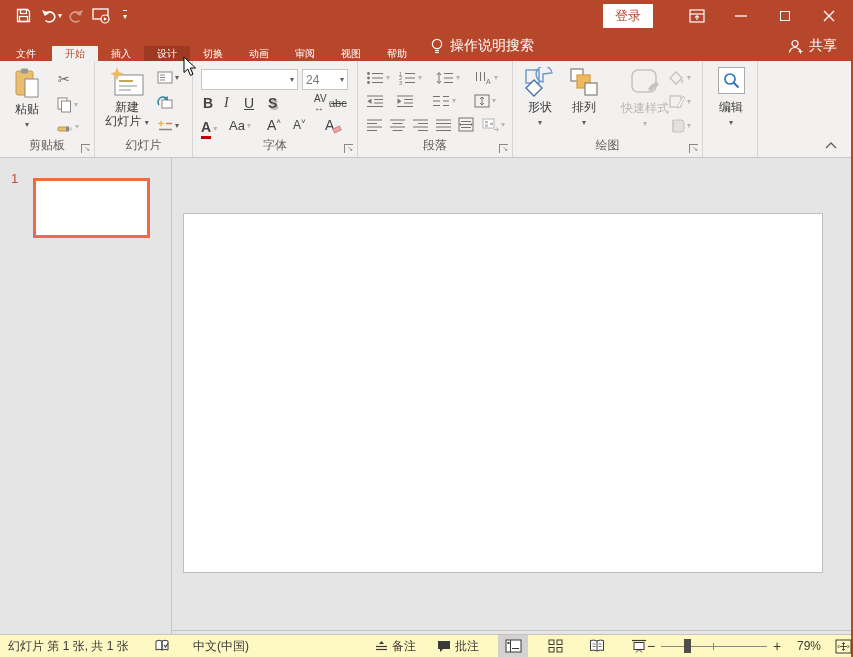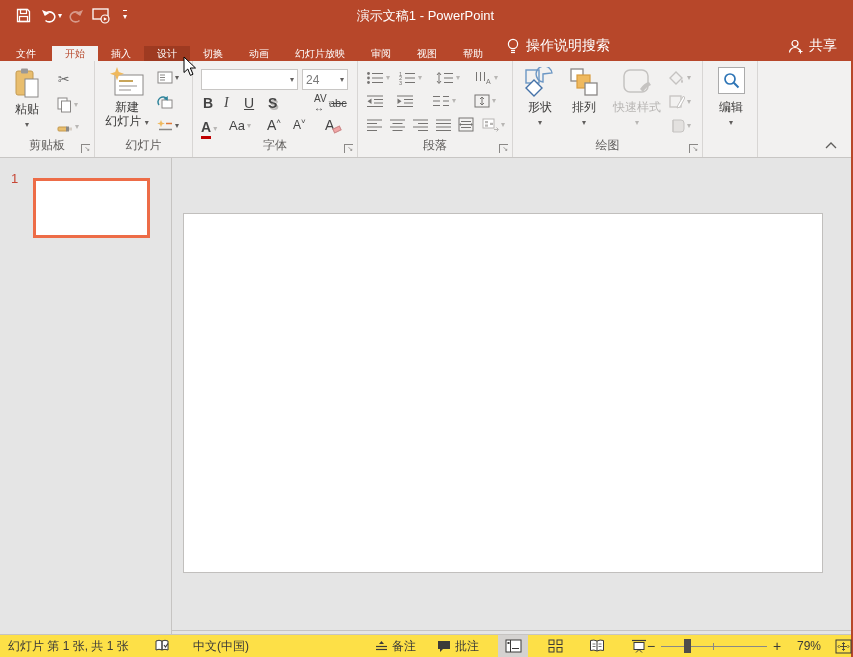--- a/index.html
+++ b/index.html
@@ -47,21 +47,21 @@
   
   .content { position:relative; height:476px; display:flex; }
   .thumb-panel { position:relative; width:172px; background:#E5E5E5; border-right:1px solid #C6C4C2; }
   .slide-num { position:absolute; left:11px; top:13px; font-size:13px; color:#C74634; }
   .thumb { position:absolute; left:33px; top:20px; width:117px; height:60px; background:#fff; border:3px solid #ED6C47; }
   .editor { position:relative; flex:1; background:#E5E5E5; }
   .slide { position:absolute; left:11px; top:55px; width:640px; height:360px; background:#fff; border:1px solid #C1BFBD; }
   .splitter { position:absolute; left:0; right:0; bottom:3px; border-top:1px solid #C6C4C2; }
 
   
-  .statusbar { position:relative; height:23px; background:#fde047; border-top:1px solid #C6C4C2; font-size:12px; color:#3B3A39; }
+  .statusbar { position:relative; height:23px; background:#fef9c3; border-top:1px solid #C6C4C2; font-size:12px; color:#3B3A39; }
   .sb { position:absolute; top:0; height:22px; display:flex; align-items:center; gap:4px; }
   .viewbtn { width:30px; height:22px; display:flex; align-items:center; justify-content:center; }
   .viewbtn.sel { background:#D4D2D0; }
   .ztrack { position:relative; width:106px; height:22px; }
   .ztrack .line { position:absolute; left:0; right:0; top:11px; border-top:1px solid #8A8886; }
   .ztrack .tick { position:absolute; left:52px; top:8px; width:1px; height:7px; background:#8A8886; }
   .ztrack .thumb2 { position:absolute; left:23px; top:4px; width:7px; height:14px; background:#4F4D4B; }
   .zsign { font-size:14px; width:12px; text-align:center; }
 
   .cursor { position:absolute; left:183px; top:56px; z-index:99; pointer-events:none; }
@@ -106,31 +106,58 @@
               <rect x="1" y="2" width="15" height="10" fill="none" stroke="#fff" stroke-width="1.3"></rect>
               <circle cx="13" cy="12" r="4" fill="#B7472A" stroke="#fff" stroke-width="1.2"></circle>
               <path d="M11.8,10.2 L15,12 L11.8,13.8 Z" fill="#fff"></path>
             </svg>
         </span>
       </div>
       <div class="qbtn">
         <span class="qcaret" style="border-top:1px solid #fff; padding-top:1px;">▾</span>
       </div>
     </div>
-    <div class="title">演示文稿1 - PowerPoint</div>
+    <div class="tb-right">
+      <button class="login-btn">登录</button>
+      <div class="winbtn">
+        <span>
+          <svg width="16" height="14" viewBox="0 0 16 14">
+              <rect x="1" y="1" width="14" height="12" fill="none" stroke="#fff" stroke-width="1.2"></rect>
+              <line x1="1" y1="5" x2="15" y2="5" stroke="#fff" stroke-width="1.2"></line>
+              <path d="M8,11 L8,7 M6,8.7 L8,6.7 L10,8.7" fill="none" stroke="#fff" stroke-width="1.1"></path>
+            </svg>
+        </span>
+      </div>
+      <div class="winbtn">
+        <span>
+          <svg width="12" height="2" viewBox="0 0 12 2">
+              <line x1="0" y1="1" x2="12" y2="1" stroke="#fff" stroke-width="1.3"></line>
+            </svg>
+        </span>
+      </div>
+      <div class="winbtn">
+        <span class="max-box"></span>
+      </div>
+      <div class="winbtn">
+        <span>
+          <svg width="12" height="12" viewBox="0 0 12 12">
+              <path d="M1,1 L11,11 M11,1 L1,11" stroke="#fff" stroke-width="1.3"></path>
+            </svg>
+        </span>
+      </div>
+    </div>
   </div>
 
   <div class="tabrow">
     <div class="tab file">文件</div>
     <div class="tab active">开始</div>
     <div class="tab">插入</div>
     <div class="tab hovered">设计</div>
     <div class="tab">切换</div>
     <div class="tab">动画</div>
-    <div class="tab">幻灯片放映</div>
     <div class="tab">审阅</div>
     <div class="tab">视图</div>
     <div class="tab">帮助</div>
     <div class="tellme">
       <span>
         <svg width="14" height="17" viewBox="0 0 14 17">
             <circle cx="7" cy="6" r="4.6" fill="none" stroke="#fff" stroke-width="1.2"></circle>
             <line x1="5" y1="12.5" x2="9" y2="12.5" stroke="#fff" stroke-width="1.2"></line>
             <line x1="5" y1="14.5" x2="9" y2="14.5" stroke="#fff" stroke-width="1.2"></line>
           </svg>
@@ -492,21 +519,21 @@
         <span style="display:inline-block">
           <svg width="30" height="30" viewBox="0 0 30 30">
               <rect x="2" y="2" width="12" height="12" fill="#fff" stroke="#8A8886" stroke-width="1.3"></rect>
               <rect x="8" y="8" width="13" height="13" fill="#EFB95E" stroke="#D79C3F" stroke-width="1.2"></rect>
               <rect x="16" y="16" width="12" height="12" fill="#fff" stroke="#8A8886" stroke-width="1.3"></rect>
             </svg>
         </span>
         <span class="lbl">排列</span>
         <span class="caret">▾</span>
       </div>
-      <div class="bigbtn dis" style="left:96px; top:6px; width:56px;">
+      <div class="bigbtn dis" style="left:104px; top:6px; width:56px;font-family:Liberation Serif, serif;">
         <span style="display:inline-block">
           <svg width="34" height="30" viewBox="0 0 34 30">
               <rect x="4" y="3" width="24" height="22" rx="6" fill="none" stroke="#C5C3C1" stroke-width="1.5"></rect>
               <path d="M20,22 q4,-6 9,-7 l2,3 q-5,2 -8,7 z" fill="#C5C3C1"></path>
             </svg>
         </span>
         <span class="lbl">快速样式</span>
         <span class="caret dis">▾</span>
       </div>
       <div class="mini" style="left:156px; top:10px;">

